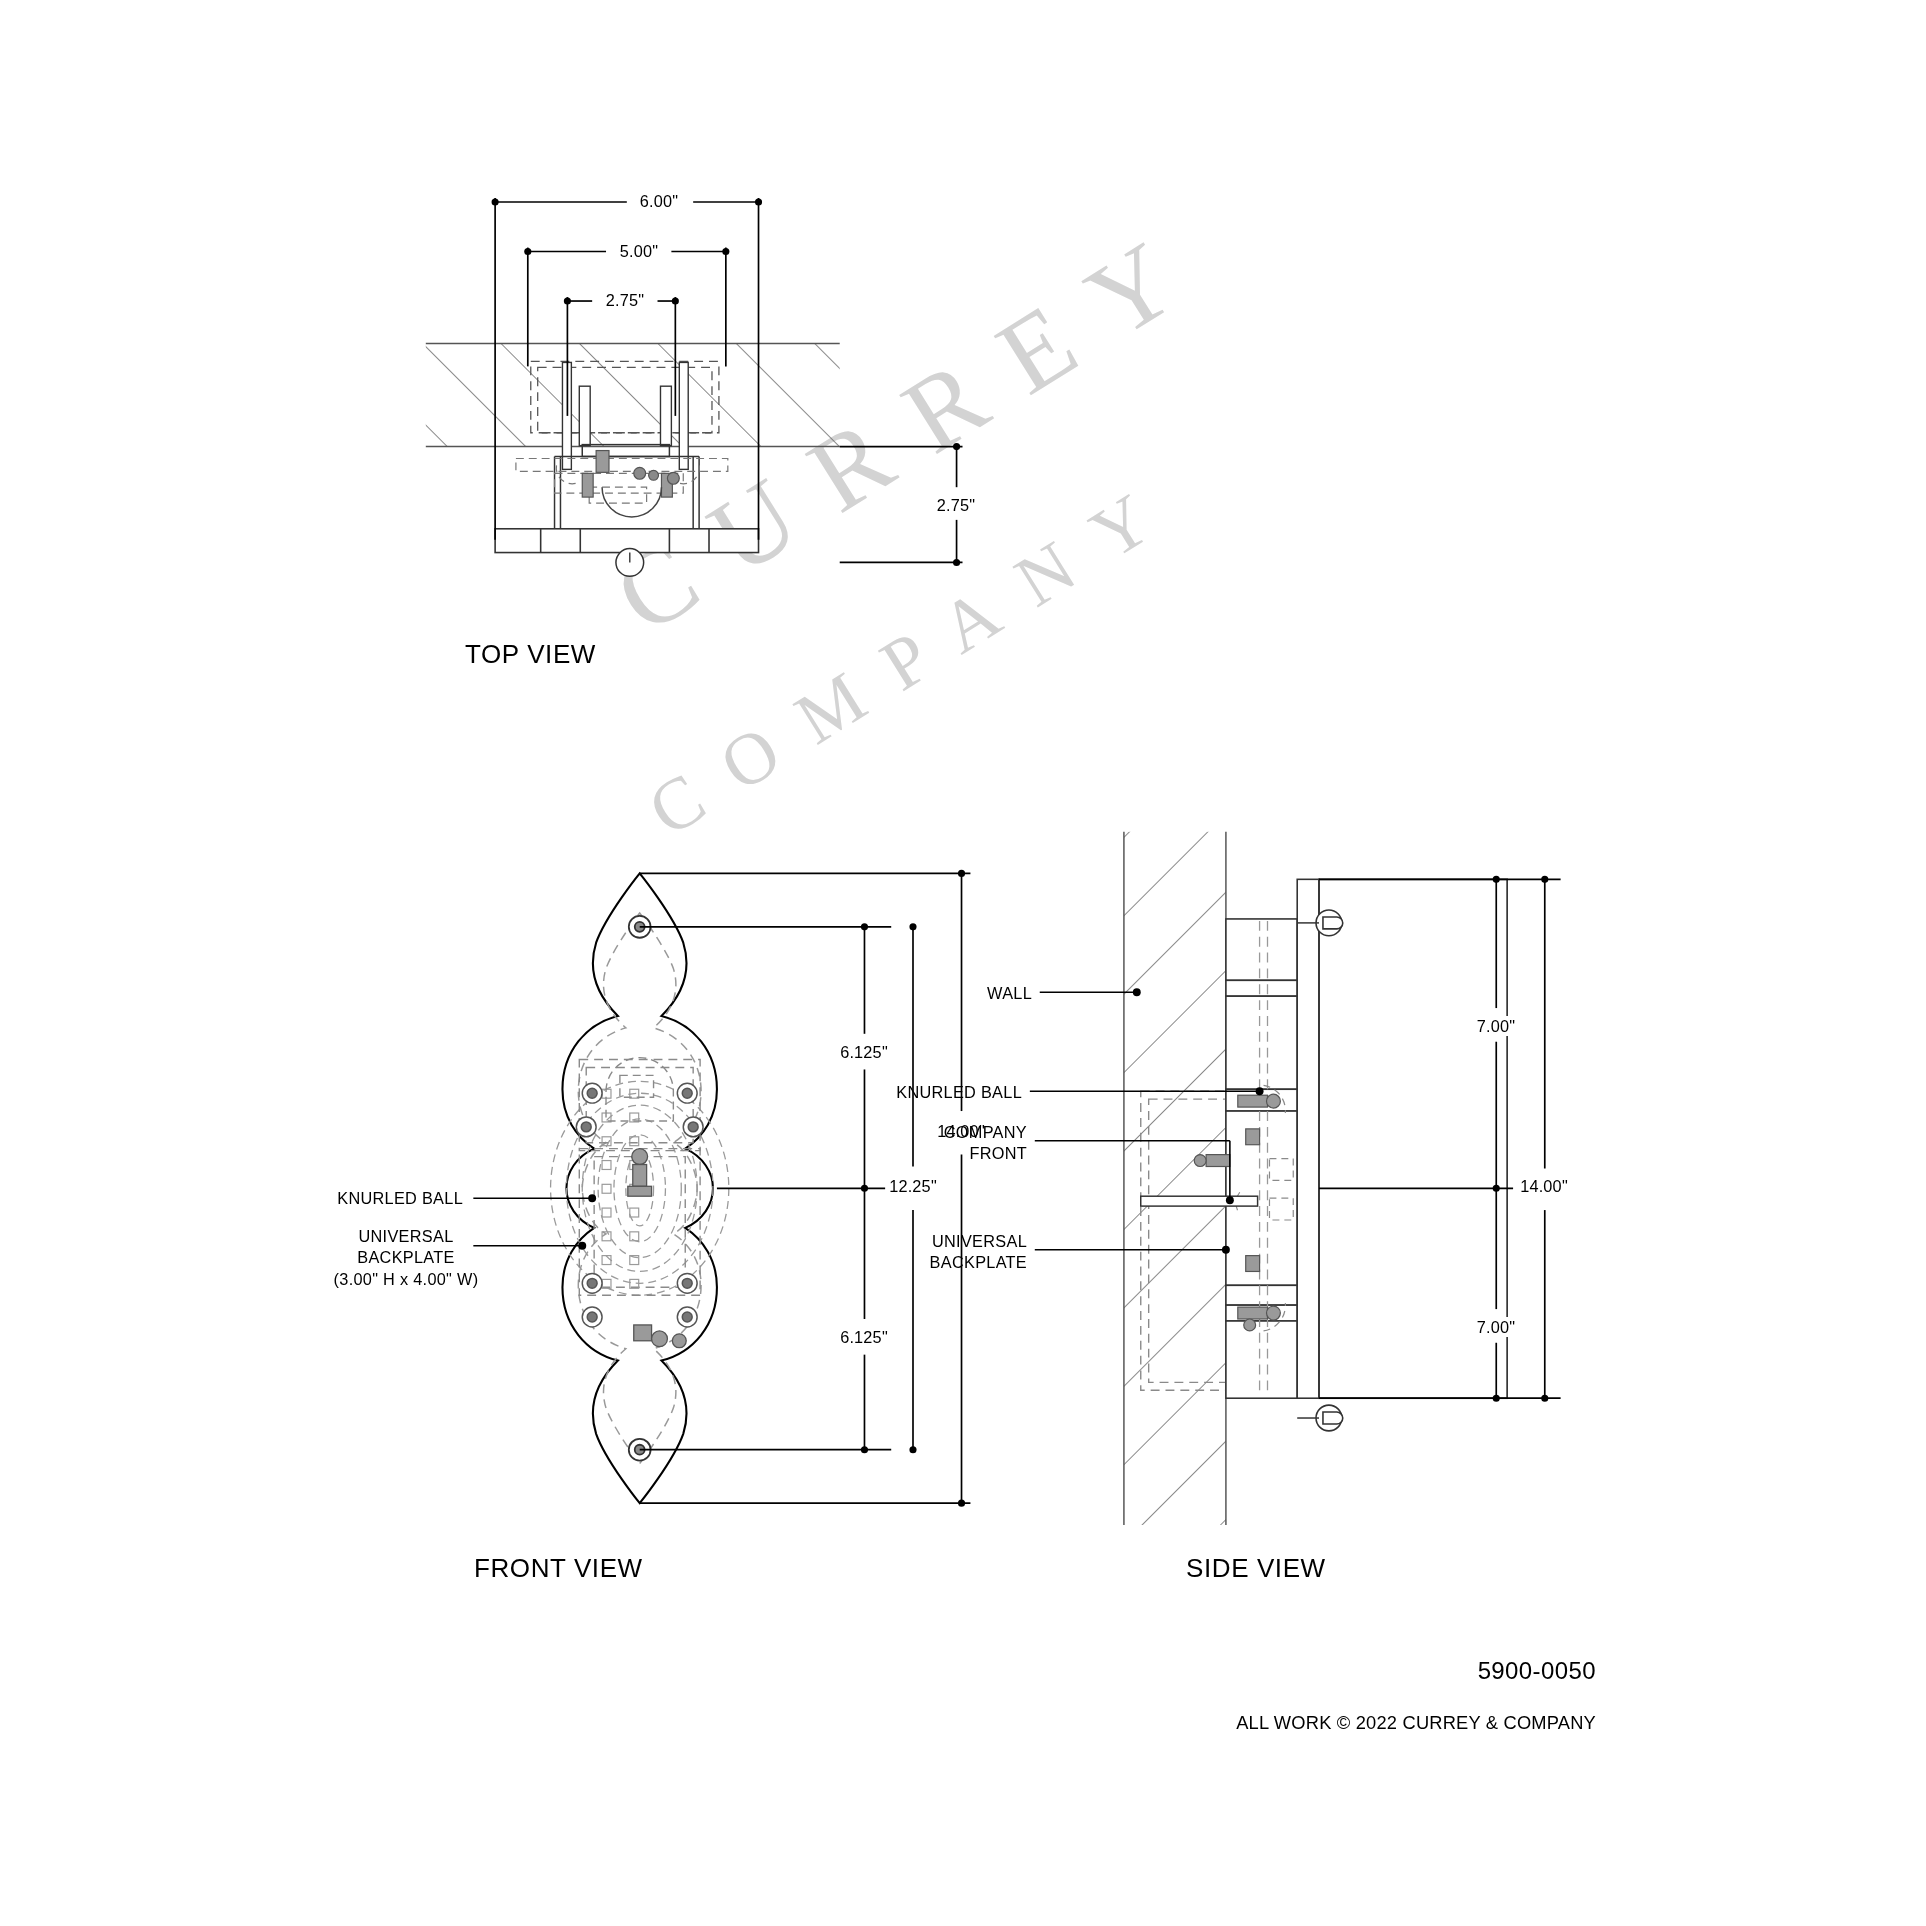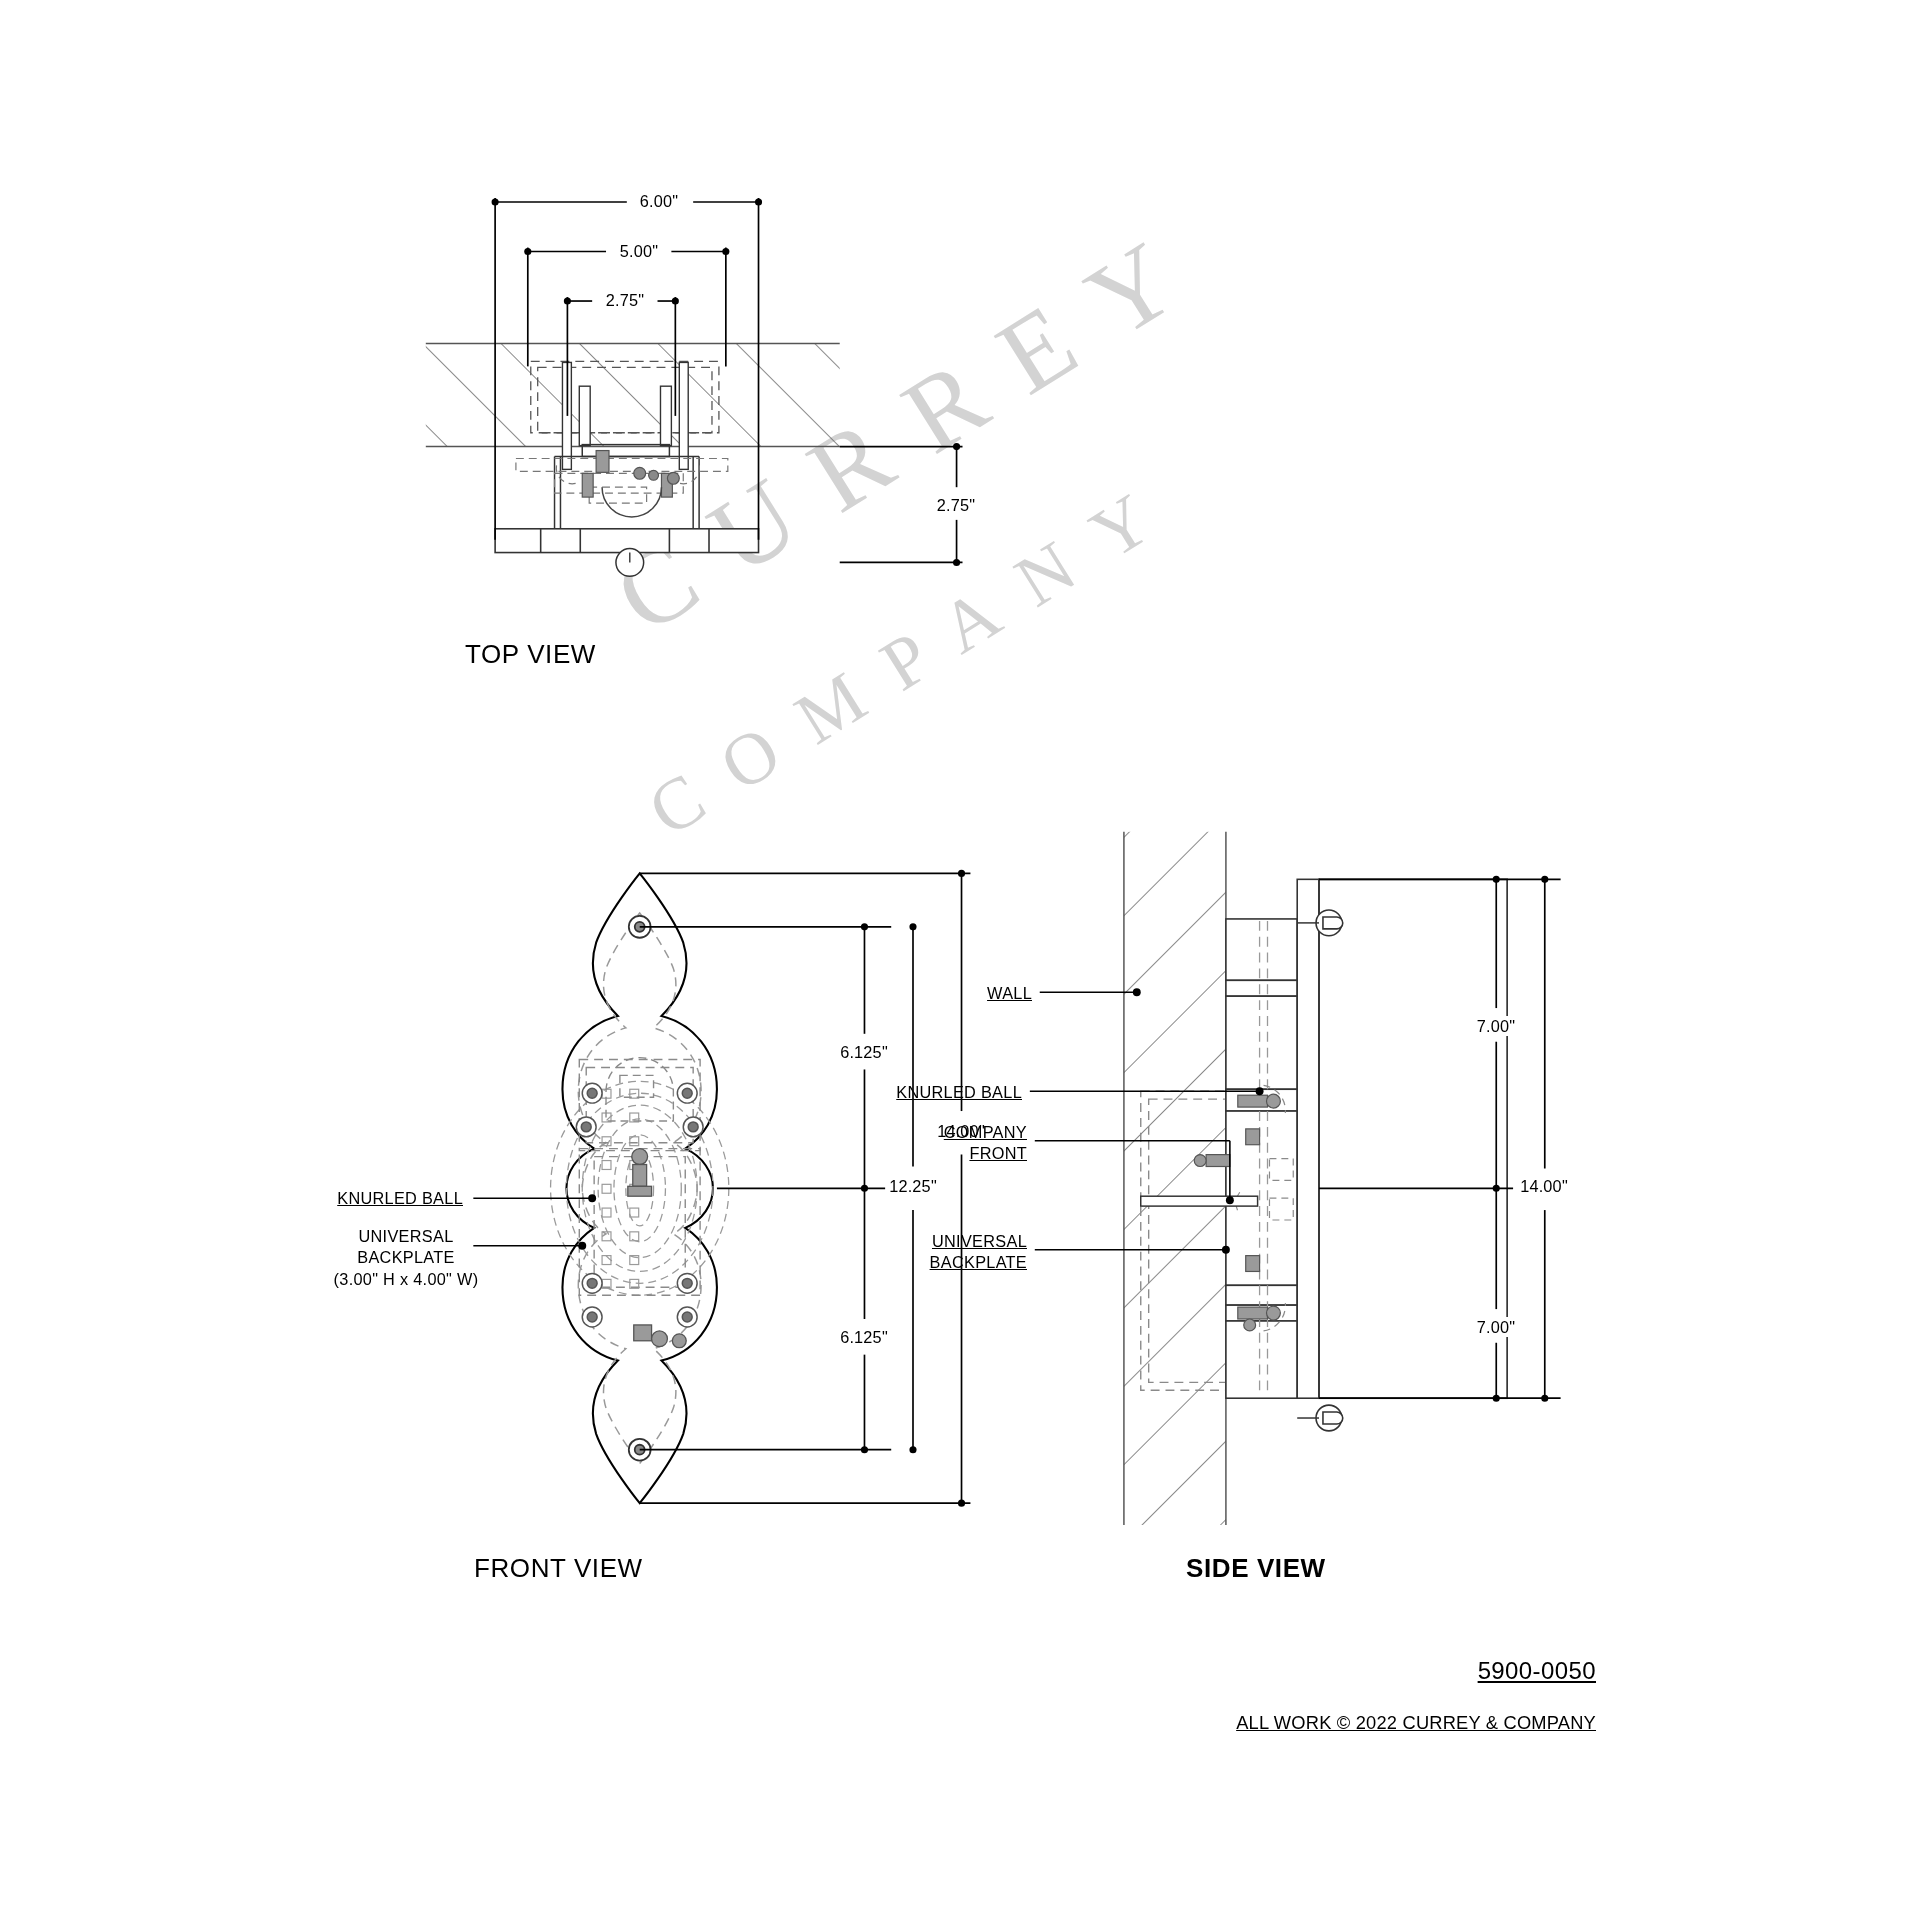--- a/index.html
+++ b/index.html
@@ -50,21 +50,21 @@
   }
   .footer-part {
     font-size: 24px;
     letter-spacing: 0.4px;
   }
   .footer-copy {
     font-size: 18.3px;
     letter-spacing: 0.2px;
   }
   .ctr { text-align: center; transform: translateX(-50%); }
-  .rt  { text-align: right;  transform: translateX(-100%); text-decoration: underline; }
+  .rt  { text-align: right;  transform: translateX(-100%); }
   .lbl-bg {
     background: #ffffff;
     padding: 0 4px;
   }
   #watermark {
     position: absolute;
     left: 0; top: 0;
     width: 1927px;
     height: 1927px;
     pointer-events: none;
@@ -517,19 +517,19 @@
   <div class="txt dim-label ctr lbl-bg" style="left:1496px; top:1317px;">7.00"</div>
   <div class="txt dim-label ctr lbl-bg" style="left:1544px; top:1176px;">14.00"</div>
 
   <div class="txt callout-label rt" style="left:1032px; top:983px;">WALL</div>
   <div class="txt callout-label rt" style="left:1022px; top:1082px;">KNURLED BALL</div>
   <div class="txt callout-label rt" style="left:1027px; top:1122px;">COMPANY</div>
   <div class="txt callout-label rt" style="left:1027px; top:1143px;">FRONT</div>
   <div class="txt callout-label rt" style="left:1027px; top:1231px;">UNIVERSAL</div>
   <div class="txt callout-label rt" style="left:1027px; top:1252px;">BACKPLATE</div>
 
-  <div class="txt view-title" style="left:1186px; top:1552px;font-weight:bold;">SIDE VIEW</div>
+  <div class="txt view-title" style="left:1186px; top:1552px;">SIDE VIEW</div>
 
   <div class="txt footer-part rt" style="left:1596px; top:1656px;">5900-0050</div>
   <div class="txt footer-copy rt" style="left:1596px; top:1700px;margin-top:12px;">ALL WORK © 2022 CURREY &amp; COMPANY</div>
 
 </div>
 
 
 </body></html>

